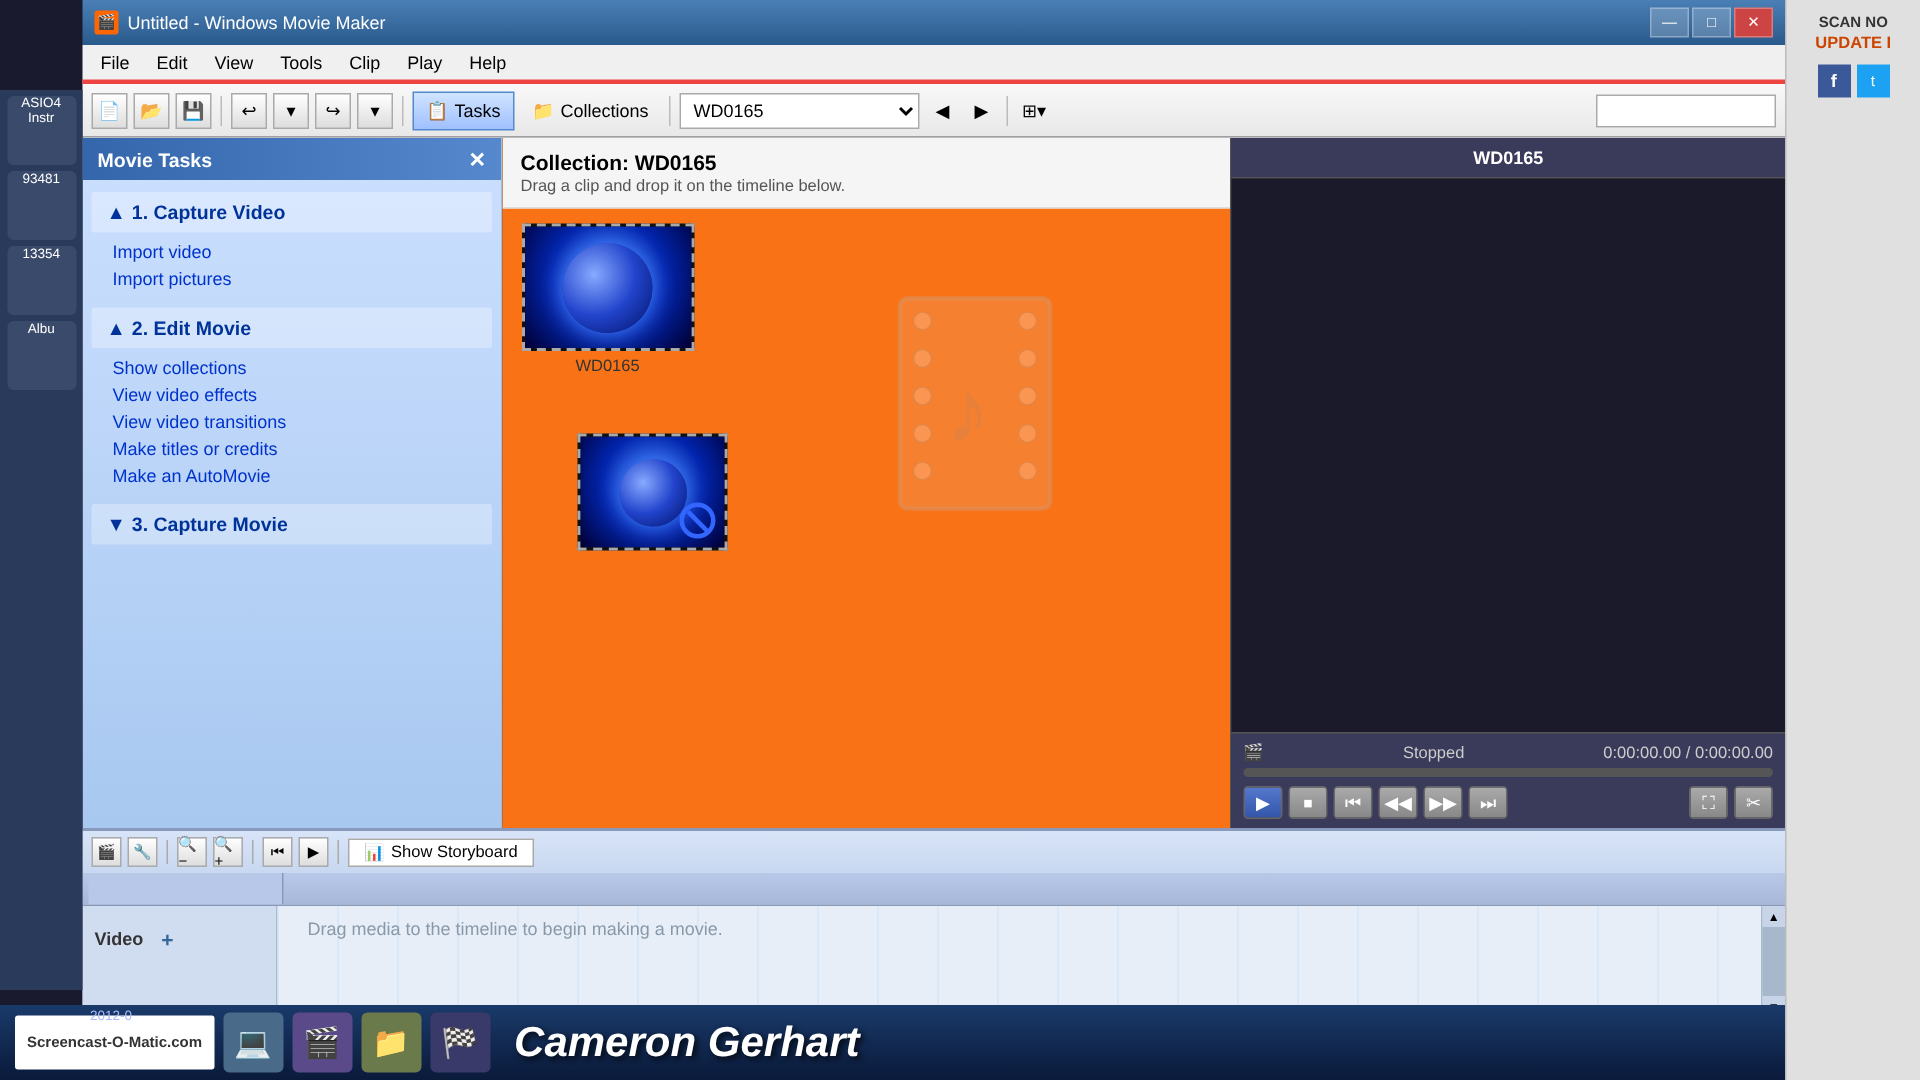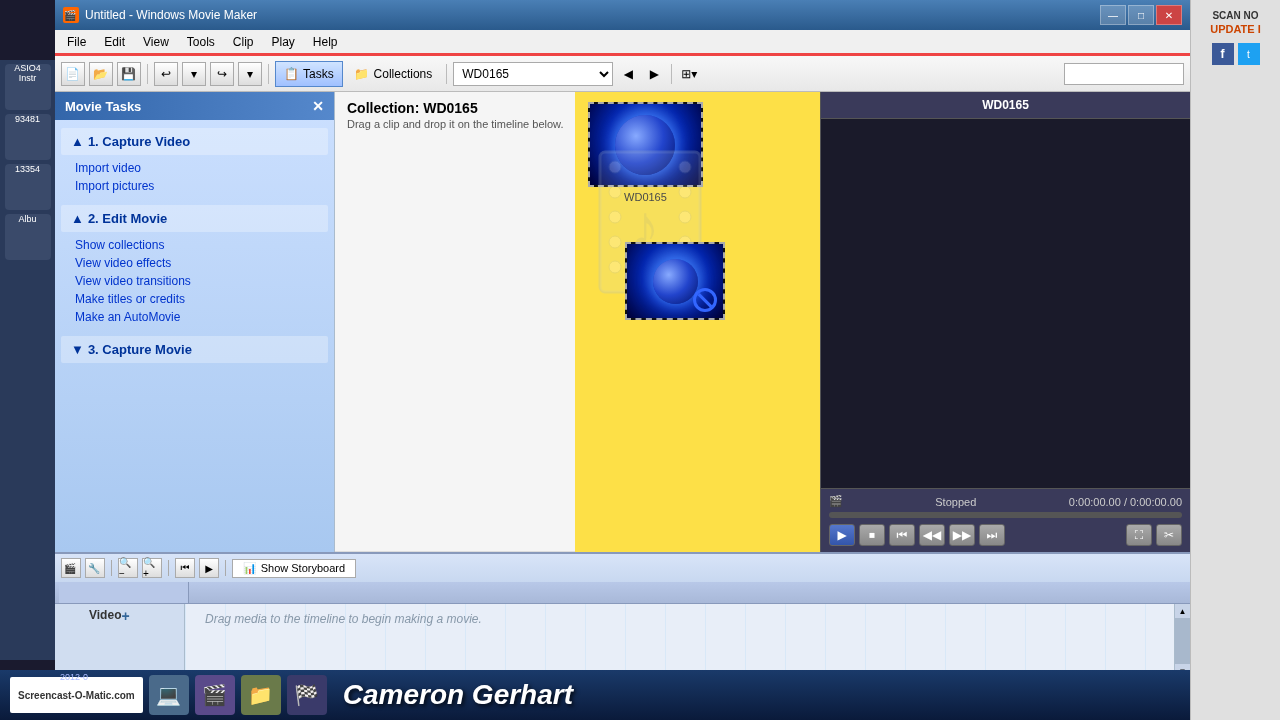--- a/index.html
+++ b/index.html
@@ -100,23 +100,23 @@
       margin: 4px 6px 2px;
       border-radius: 2px;
     }
     .section-header .arrow { margin-right: 4px; }
     .section-links { padding: 2px 14px 6px 20px; }
     .section-link { display: block; color: #0033cc; padding: 2px 0; cursor: pointer; font-size: 12px; }
 
     
     #collection-panel {
       flex: 1;
-      background: #fde047;
-      display: flex;
-      flex-direction: row;
+      background: #f97316;
+      display: flex;
+      flex-direction: column;
       overflow: hidden;
       position: relative;
     }
     .collection-header {
       padding: 8px 12px;
       border-bottom: 1px solid #ddd;
       background: #f5f5f5;
     }
     .collection-title { font-size: 14px; font-weight: bold; color: #000; }
     .collection-subtitle { font-size: 11px; color: #555; margin-top: 2px; }
@@ -249,24 +249,24 @@
       display: flex;
       align-items: flex-end;
       padding: 0 4px;
       overflow: hidden;
       border-bottom: 1px solid #8899bb;
     }
     .ruler-marks { display: flex; width: 100%; }
     .ruler-mark { flex: 1; border-left: 1px solid #8899bb; padding-left: 2px; font-size: 9px; color: #446; white-space: nowrap; }
     .timeline-tracks { flex: 1; display: flex; overflow: hidden; }
     .track-labels { width: 130px; background: #d0ddf0; border-right: 1px solid #aabbcc; padding: 4px 8px; }
-    .track-label-item { display: flex; gap: 0; height: 36px; font-size: 12px; color: #333; font-weight: bold; margin-left: 26px; }
+    .track-label-item { display: flex; align-items: center; gap: 12px; height: 36px; font-size: 12px; color: #333; font-weight: bold; }
     .track-label-add { color: #336699; cursor: pointer; font-size: 14px; }
     .track-content { flex: 1; background: repeating-linear-gradient(to right, #d8e8f8 0px, #d8e8f8 1px, transparent 1px, transparent 40px); position: relative; }
-    .track-drop-hint { position: absolute; top: 8px; left: 20px; right: 20px; color: #8899aa; font-style: italic; font-size: 12px; }
+    .track-drop-hint { position: absolute; top: 8px; left: 20px; right: 20px; color: #8899aa; font-size: 12px; }
     .timeline-scrollbar { height: 14px; background: #c8d4e8; border-top: 1px solid #aabb cc; display: flex; align-items: center; padding: 0 2px; }
     .scroll-arrow { cursor: pointer; color: #556; font-size: 10px; padding: 0 4px; }
     .scroll-track { flex: 1; height: 8px; background: #b8c4d8; border-radius: 4px; position: relative; margin: 0 4px; }
     .scroll-thumb { position: absolute; left: 30%; width: 40%; height: 100%; background: #889ab8; border-radius: 4px; cursor: pointer; }
 
     
     #statusbar {
       height: 20px;
       background: linear-gradient(to bottom, #d8e4f8, #c8d4ec);
       border-top: 1px solid #aabb cc;

